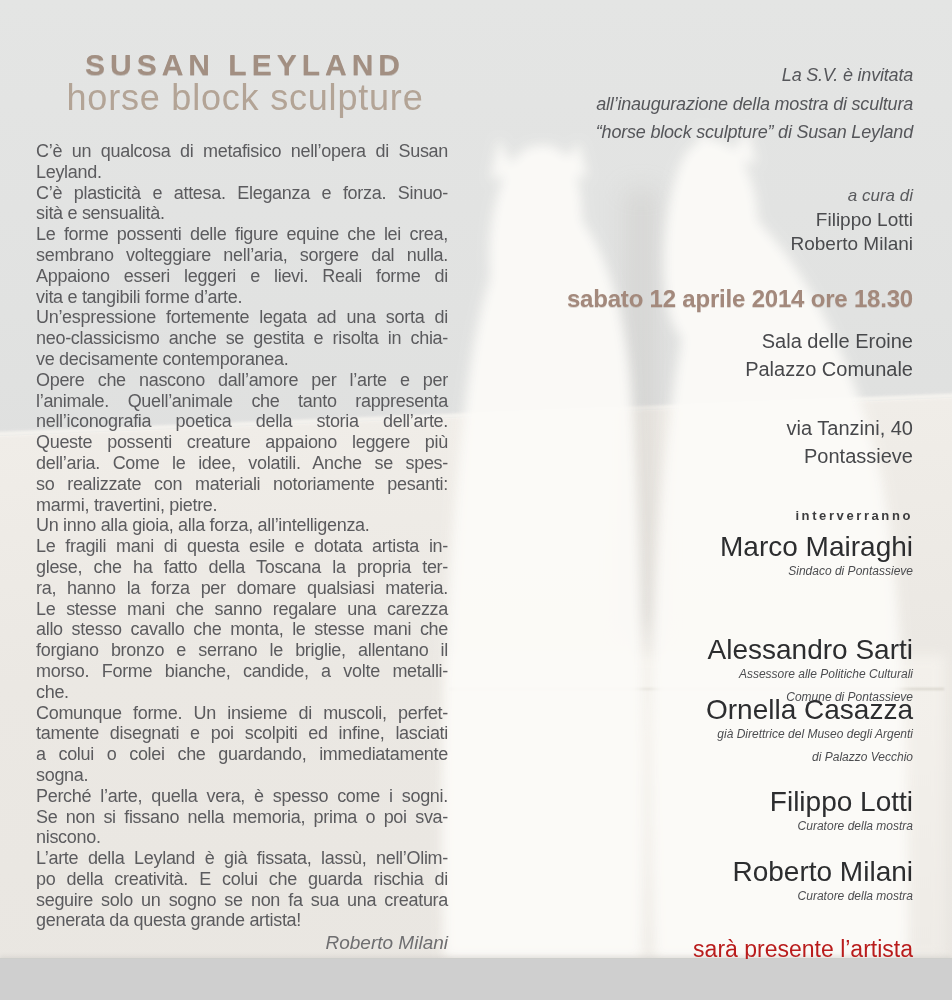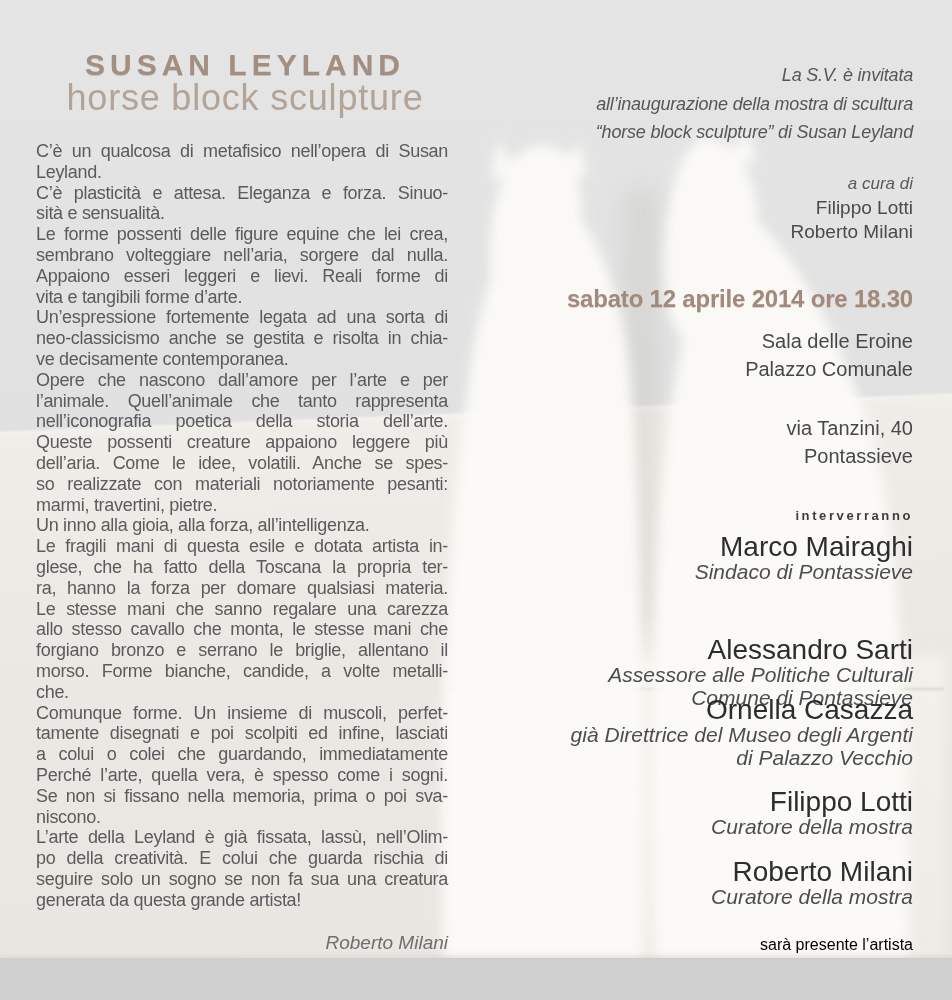--- a/index.html
+++ b/index.html
@@ -37,30 +37,30 @@
     color:#5b5b5e;font-size:18px;line-height:20.8px;letter-spacing:-.3px;}
   .essay-line{width:100%;}
   .jst{text-align:justify;text-align-last:justify;}
   .lst{text-align:left;}
   .essay-sign{position:absolute;left:36px;top:932px;width:412px;text-align:right;
     font-style:italic;font-size:19px;color:#6e6e70;z-index:10;}
   
   .rcol{position:absolute;left:420px;right:39px;text-align:right;z-index:10;color:#4c4d50;}
   .invite{top:61px;font-style:italic;font-size:18px;line-height:28.5px;
     letter-spacing:-.2px;color:#55565a;}
-  .cura{top:172px;font-size:19px;line-height:24px;color:#4a4b4e;}
+  .cura{top:184px;font-size:19px;line-height:24px;color:#4a4b4e;}
   .cura-label{font-style:italic;font-size:17px;color:#595a5d;}
   .date{top:285px;font-size:24px;font-weight:700;letter-spacing:-.2px;color:#a3897c;
     text-shadow:0 1px 0 rgba(140,120,108,.25);}
   .venue{top:327px;font-size:20px;line-height:28px;color:#47484b;}
   .address{top:414px;font-size:20px;line-height:28px;color:#47484b;}
   .interv{top:508px;font-size:13px;font-weight:700;letter-spacing:2.6px;color:#3c3c3e;}
   .speaker .sp-name{font-size:28px;line-height:27px;color:#2c2d2f;}
-  .speaker .sp-role{font-style:italic;font-size:21px;line-height:23px;color:#4c4d50;white-space:pre-line;}
-  .artist-note{top:936px;font-size:16px;color:#000000;}
+  .speaker .sp-role{font-style:italic;font-size:12px;line-height:23px;color:#4c4d50;white-space:pre-line;}
+  .artist-note{top:936px;font-size:23px;color:#b91c1c;}
 </style>
 </head>
 <body>
 
 <div class="page">
 
   <div class="bg-wall"></div>
   <div class="bg-floor"></div>
   <div class="edge-highlight"></div>
   <div class="pedestal"></div>
@@ -124,20 +124,21 @@
       <div class="essay-line jst">glese, che ha fatto della Toscana la propria ter-</div>
       <div class="essay-line jst">ra, hanno la forza per domare qualsiasi materia.</div>
       <div class="essay-line jst">Le stesse mani che sanno regalare una carezza</div>
       <div class="essay-line jst">allo stesso cavallo che monta, le stesse mani che</div>
       <div class="essay-line jst">forgiano bronzo e serrano le briglie, allentano il</div>
       <div class="essay-line jst">morso. Forme bianche, candide, a volte metalli-</div>
       <div class="essay-line lst">che.</div>
       <div class="essay-line jst">Comunque forme. Un insieme di muscoli, perfet-</div>
       <div class="essay-line jst">tamente disegnati e poi scolpiti ed infine, lasciati</div>
       <div class="essay-line jst">a colui o colei che guardando, immediatamente</div>
+      <div class="essay-line lst">sogna.</div>
       <div class="essay-line jst">Perché l’arte, quella vera, è spesso come i sogni.</div>
       <div class="essay-line jst">Se non si fissano nella memoria, prima o poi sva-</div>
       <div class="essay-line lst">niscono.</div>
       <div class="essay-line jst">L’arte della Leyland è già fissata, lassù, nell’Olim-</div>
       <div class="essay-line jst">po della creatività. E colui che guarda rischia di</div>
       <div class="essay-line jst">seguire solo un sogno se non fa sua una creatura</div>
       <div class="essay-line lst">generata da questa grande artista!</div>
     </div>
   <div class="essay-sign">Roberto Milani</div>
 

